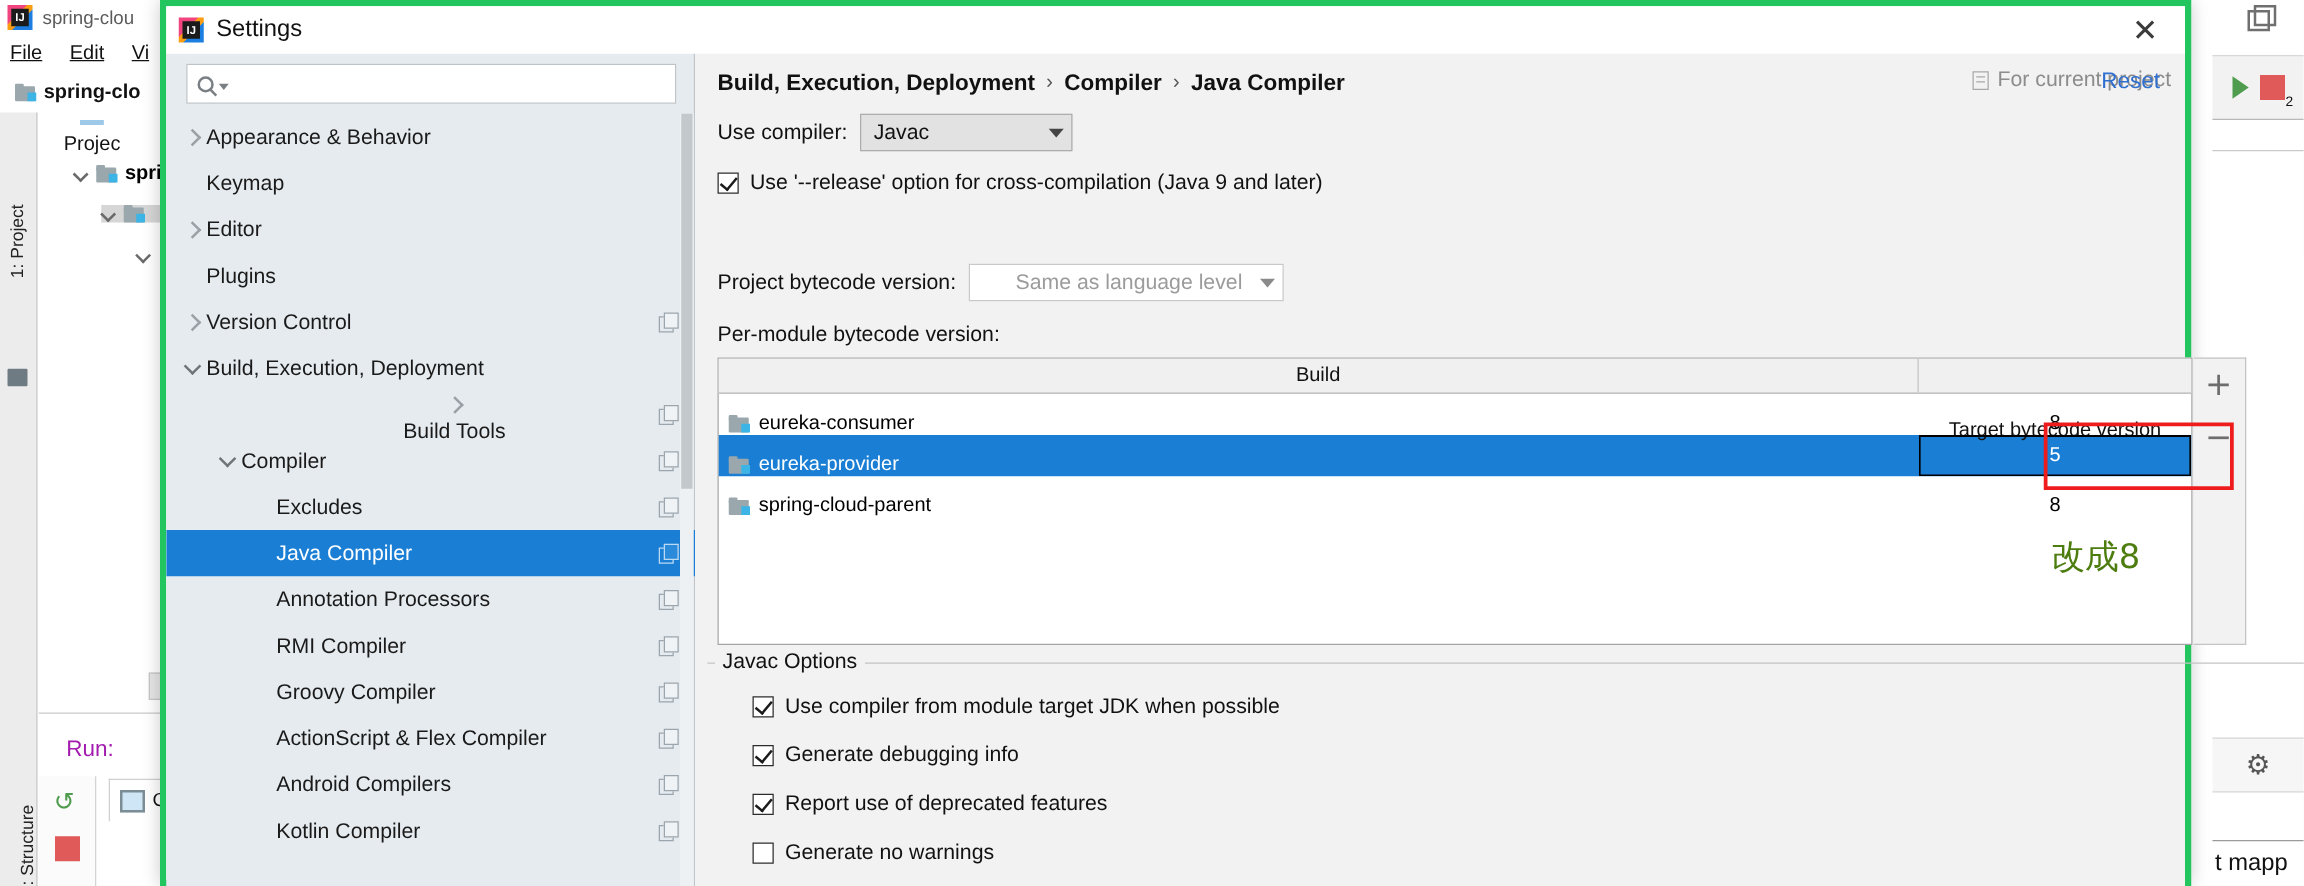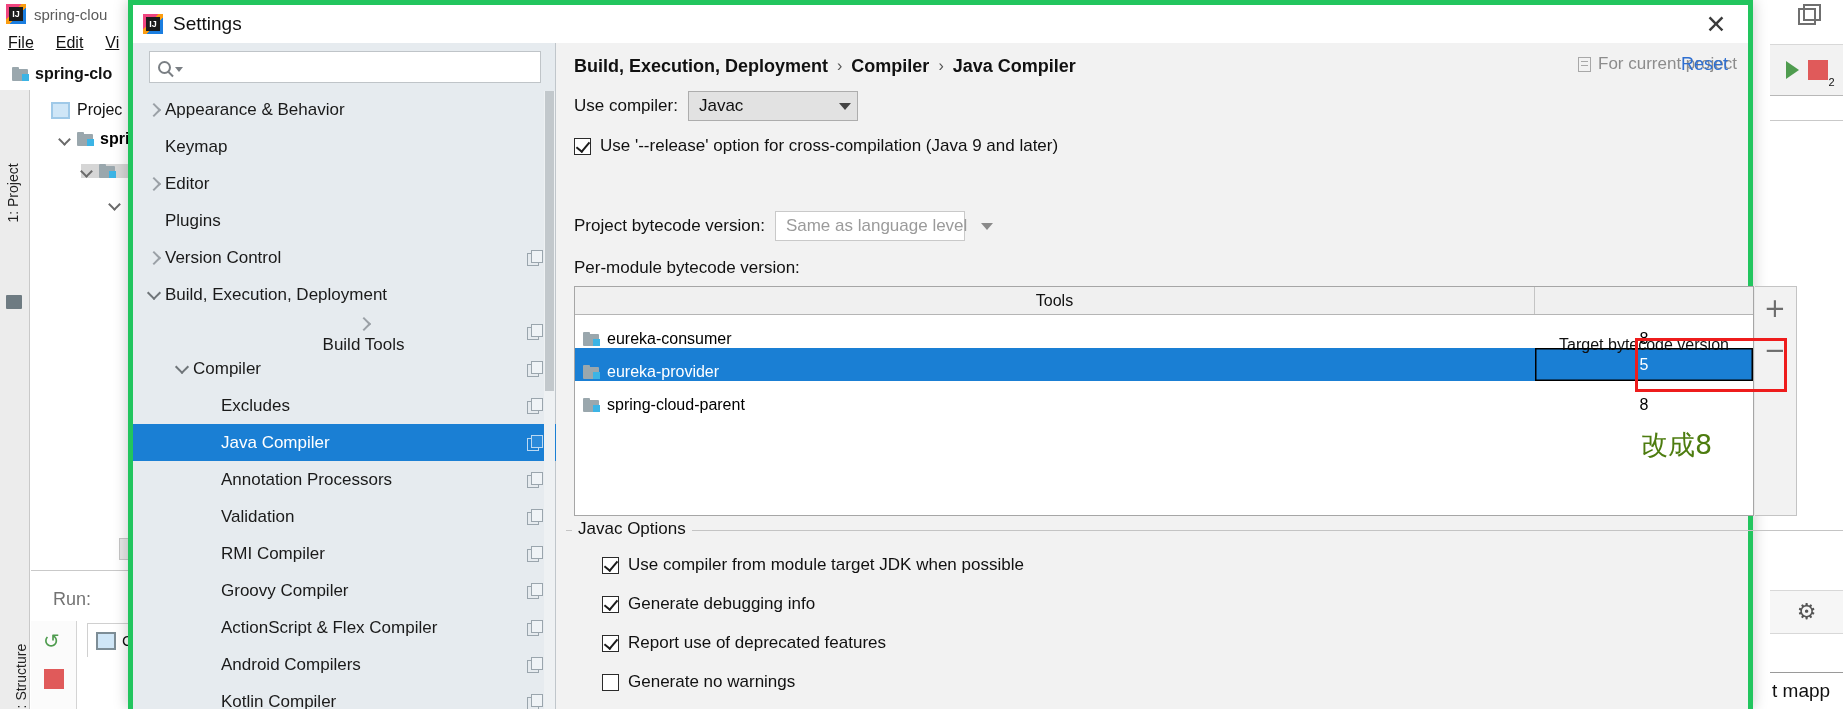--- a/index.html
+++ b/index.html
@@ -63,21 +63,21 @@
   }
   .strip-proj { top: 95px; width: 70px; text-align: center; }
   .strip-struct { top: 582px; width: 86px; text-align: center; }
   .strip-ic { position: absolute; left: 6px; width: 16px; height: 14px; }
   .strip-ic.folder { top: 205px; background: #6e7b82; border-radius: 1px; }
 
   .ide-projpanel {
     position: absolute; left: 31px; top: 90px; width: 1712px; height: 480px; background: #ffffff;
   }
   .proj-tab {
-    position: absolute; left: 20px; top: 6px; height: 28px; display: flex; align-items: center; gap: 7px;
+    position: absolute; left: 20px; top: 6px; height: 28px; display: flex; align-items: center; gap: 7px; flex-direction: column;
   }
   .proj-tab .sq {
     width: 19px; height: 17px; border: 2px solid #9fc9e8; background: #cfe6f7;
   }
   .proj-tab .lbl { font-size: 16px; color: #111; }
   .tree-row { position: absolute; display: flex; align-items: center; gap: 6px; font-size: 16px; }
   .tree-row.sel { background: #d6d6d6; }
   .chev { width: 12px; height: 12px; position: relative; flex: 0 0 12px; }
   .chev::after {
     content: ""; position: absolute; left: 1px; top: 2px; width: 7px; height: 7px;
@@ -89,21 +89,21 @@
   .gutter-arrow {
     position: absolute; left: 88px; top: 448px; width: 22px; height: 22px;
     background: #e6e6e6; border: 1px solid #c6c6c6; display:flex;align-items:center;justify-content:center;
     font-size: 14px; color: #555;
   }
 
   .ide-runpanel {
     position: absolute; left: 31px; top: 570px; width: 1712px; height: 139px; background: #ffffff;
     border-top: 1px solid #c9c9c9;
   }
-  .run-label { position: absolute; left: 22px; top: 18px; font-size: 18px; color: #737373; }
+  .run-label { position: absolute; left: 22px; top: 18px; font-size: 18px; color: #a21caf; }
   .run-toolstrip {
     position: absolute; left: 0px; top: 50px; width: 46px; height: 89px; background: #fbfbfb;
     border-right: 1px solid #d4d4d4;
   }
   .rerun-ic { position: absolute; left: 12px; top: 8px; width: 22px; height: 22px; color: #4f9c4f; font-size: 20px; }
   .stop-ic { position: absolute; left: 13px; top: 48px; width: 20px; height: 20px; background: #e05a5a; }
   .run-tab {
     position: absolute; left: 56px; top: 52px; width: 120px; height: 34px; background: #ffffff;
     border: 1px solid #d0d0d0; border-bottom: none; display: flex; align-items: center; gap: 6px; padding-left: 8px;
   }
@@ -449,25 +449,20 @@
               <div class="t-label">Java Compiler</div>
               <div class="copy-ic"></div>
             </div>
             <div class="t-row" style="padding-left: 66px;">
               <div class="t-arrow"></div>
               <div class="t-label">Annotation Processors</div>
               <div class="copy-ic"></div>
             </div>
             <div class="t-row" style="padding-left: 66px;">
               <div class="t-arrow"></div>
-              <div class="t-label">Validation</div>
-              <div class="copy-ic"></div>
-            </div>
-            <div class="t-row" style="padding-left: 66px;">
-              <div class="t-arrow"></div>
               <div class="t-label">RMI Compiler</div>
               <div class="copy-ic"></div>
             </div>
             <div class="t-row" style="padding-left: 66px;">
               <div class="t-arrow"></div>
               <div class="t-label">Groovy Compiler</div>
               <div class="copy-ic"></div>
             </div>
             <div class="t-row" style="padding-left: 66px;">
               <div class="t-arrow"></div>
@@ -514,31 +509,31 @@
           </div>
         </div>
 
         <div class="cbrow" style="left:18px; top:93px;">
           <div class="cbox checked"></div>
           <div class="cbl">Use '--release' option for cross-compilation (Java 9 and later)</div>
         </div>
 
         <div class="row-bytecode">
           <div class="lbl">Project bytecode version:</div>
-          <div class="combo disabled" style="width:190px;text-align:right;">
+          <div class="combo disabled" style="width:252px;text-align:right;">
             <span class="v">Same as language level</span>
             <span class="cv"></span>
           </div>
         </div>
 
         <div class="permod-lbl">Per-module bytecode version:</div>
 
         <div class="table-wrap">
           <div class="thead">
-            <div class="th mod">Tools</div>
+            <div class="th mod">Build</div>
             <div class="th ver">Target bytecode version</div>
           </div>
           <div id="tbody">
               <div class="trow">
                 <div class="td-mod">
                   <span class="folder-ic">
                     <i></i>
                   </span>
                   <span>eureka-consumer</span>
                 </div>

